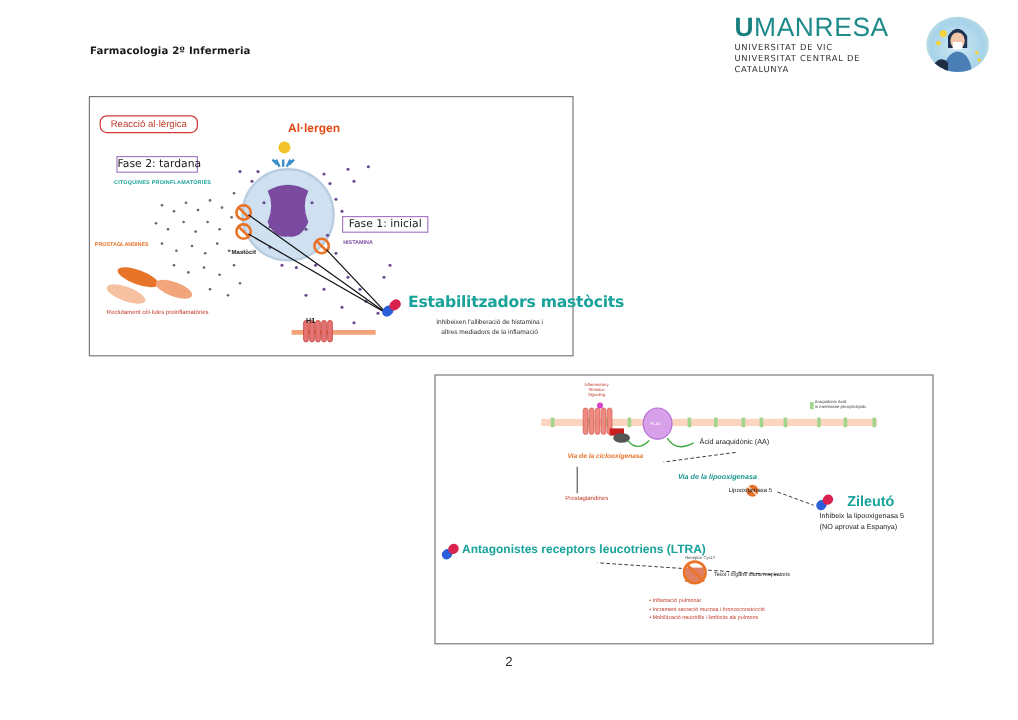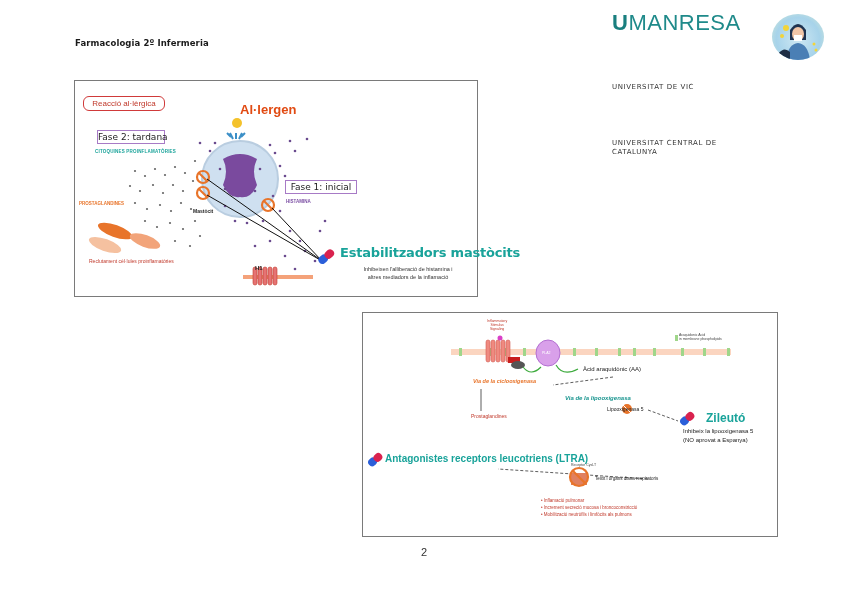--- a/index.html
+++ b/index.html
@@ -4,36 +4,36 @@
 <style>
   * { box-sizing: border-box; margin: 0; padding: 0; }
   html, body { width: 848px; height: 600px; background: #ffffff; overflow: hidden; }
   body { position: relative; font-family: "Liberation Sans", sans-serif; color: #111; }
 
   .header-title { position: absolute; left: 75px; top: 38px; font-size: 8.5px; font-weight: bold; color: #1a1a1a; font-family: "DejaVu Sans", sans-serif; letter-spacing: 0.1px; }
 
   .logo { position: absolute; left: 612px; top: 10px; width: 150px; height: 52px; }
   .logo-main { font-size: 22px; color: #1f8a8a; letter-spacing: 0.5px; line-height: 26px; font-family: "Liberation Sans", sans-serif; }
   .logo-main b { font-weight: 900; color: #1a7f7f; }
-  .logo-sub { font-size: 7px; color: #333; letter-spacing: 0.6px; line-height: 9px; font-family: "DejaVu Sans", sans-serif; margin-top: 47px; }
+  .logo-sub { font-size: 7px; color: #333; letter-spacing: 0.6px; line-height: 9px; font-family: "DejaVu Sans", sans-serif; }
 
   .avatar { position: absolute; left: 772px; top: 14px; width: 52px; height: 46px; border-radius: 50%; background: radial-gradient(circle at 50% 55%, #cfe8f3 0%, #a7d3ea 60%, #d9ecd4 100%); overflow: hidden; }
 
   .slide { position: absolute; background: #fff; border: 1.5px solid #7a7a7a; }
   .slide1 { left: 74px; top: 80px; width: 404px; height: 217px; }
   .slide2 { left: 362px; top: 312px; width: 416px; height: 225px; }
 
   .abs { position: absolute; white-space: nowrap; }
 
   .box-red { border: 1.5px solid #d03a3a; border-radius: 6px; color: #c0392b; font-size: 8px; padding: 2px 0; width: 82px; text-align: center; }
   .box-purple { border: 1.5px solid #a77ac6; color: #222; font-size: 9px; padding: 1px 0; text-align: center; font-family: "DejaVu Sans", sans-serif; }
   .teal-caps { color: #1aa39a; font-size: 4.5px; font-weight: bold; letter-spacing: 0.2px; }
   .orange-caps { color: #e8742a; font-size: 4.5px; font-weight: bold; }
   .purple-caps { color: #7b4ea3; font-size: 4.5px; font-weight: bold; }
-  .allergen { color: #e14a12; font-size: 13px; font-weight: bold; }
+  .allergen { color: #e14a12; font-size: 10px; font-weight: bold; }
   .mastocit-label { font-size: 5px; color: #222; font-weight: bold; }
   .red-small { color: #c0392b; font-size: 5px; }
   .teal-big { color: #19a39a; font-size: 13px; font-weight: bold; font-family: "DejaVu Sans", sans-serif; letter-spacing: -0.2px; }
   .small-desc { font-size: 5.5px; color: #333; text-align: center; line-height: 8px; }
   .h1-label { font-size: 6px; font-weight: bold; color: #222; }
 
   .page-number { position: absolute; left: 421px; top: 546px; font-size: 11px; color: #333; }
 
   .orange-italic { color: #e8742a; font-size: 5.5px; font-style: italic; font-weight: bold; }
   .teal-italic { color: #19958f; font-size: 6px; font-style: italic; font-weight: bold; }

